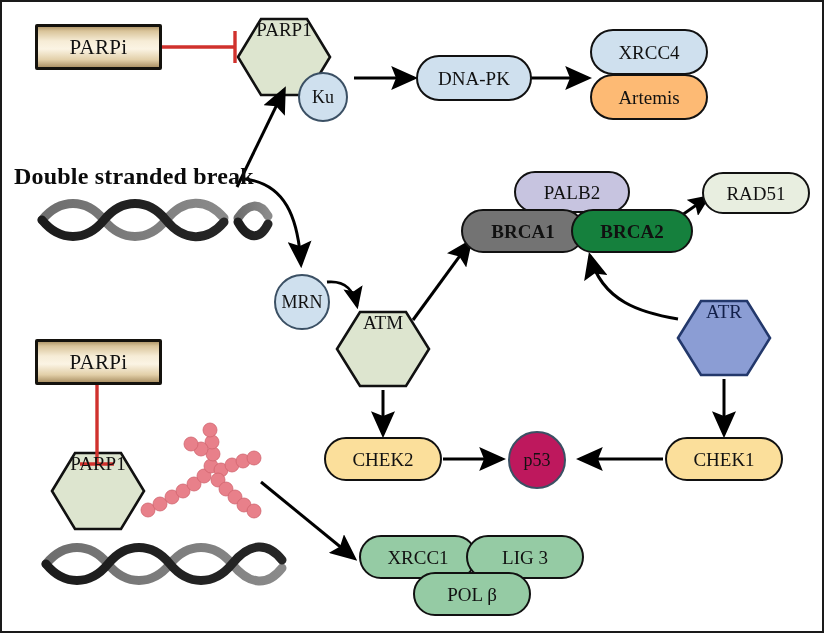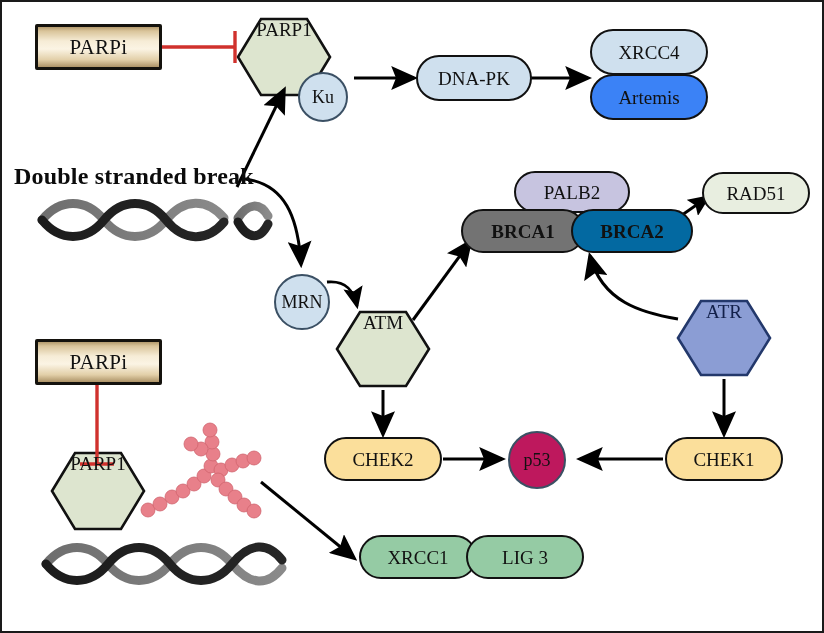--- a/index.html
+++ b/index.html
@@ -209,21 +209,21 @@
   </div>
 
   <div class="node pill" style="left:414px; top:53px; width:116px; height:46px; background:#cfe0ee;">
     <span>DNA-PK</span>
   </div>
 
   <div class="node pill" style="left:588px; top:27px; width:118px; height:46px; background:#cfe0ee;">
     <span>XRCC4</span>
   </div>
 
-  <div class="node pill" style="left:588px; top:72px; width:118px; height:46px; background:#3b82f6;">
+  <div class="node pill" style="left:588px; top:72px; width:118px; height:46px; background:#fdba74;">
     <span>Artemis</span>
   </div>
 
   <div class="plain-label" style="left:12px; top:161px;">
     <span>Double stranded break</span>
   </div>
 
   <div class="node circle" style="left:272px; top:272px; width:56px; height:56px; background:#cfe0ee;">
     <span>MRN</span>
   </div>
@@ -233,21 +233,21 @@
   </div>
 
   <div class="node pill" style="left:512px; top:169px; width:116px; height:42px; background:#c7c4e0;">
     <span>PALB2</span>
   </div>
 
   <div class="node pill bold-txt" style="left:459px; top:207px; width:124px; height:44px; background:#737373;">
     <span>BRCA1</span>
   </div>
 
-  <div class="node pill bold-txt" style="left:569px; top:207px; width:122px; height:44px; background:#0369a1;">
+  <div class="node pill bold-txt" style="left:569px; top:207px; width:122px; height:44px; background:#15803d;">
     <span>BRCA2</span>
   </div>
 
   <div class="node pill" style="left:700px; top:170px; width:108px; height:42px; background:#e8eee0;">
     <span>RAD51</span>
   </div>
 
   <div class="hex-label" style="left:676px; top:299px; width:92px; height:74px;">
     <span style="color:#12204a;">ATR</span>
   </div>
@@ -273,15 +273,18 @@
   </div>
 
   <div class="node pill" style="left:357px; top:533px; width:118px; height:44px; background:#95cba4;">
     <span>XRCC1</span>
   </div>
 
   <div class="node pill" style="left:464px; top:533px; width:118px; height:44px; background:#95cba4;">
     <span>LIG 3</span>
   </div>
 
+  <div class="node pill" style="left:411px; top:570px; width:118px; height:44px; background:#95cba4;">
+    <span>POL β</span>
+  </div>
 
 
 </div>
 
 </body></html>

